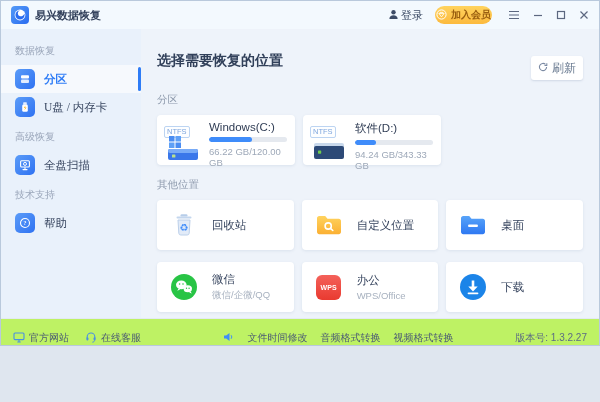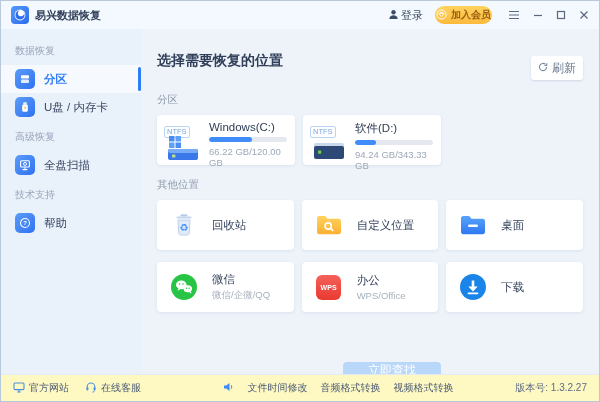--- a/index.html
+++ b/index.html
@@ -1,36 +1,36 @@
 <!DOCTYPE html>
 <html><head>
 <meta charset="utf-8">
 <style>
   * { margin:0; padding:0; box-sizing:border-box; }
   html,body { width:600px; height:402px; }
   body { font-family:"Liberation Sans",sans-serif; background:#dfe6ef; }
-  .window { width:600px; height:402px; border:1px solid #b9c9dc; background:#eef3fa;
+  .window { width:600px; height:346px; border:1px solid #b9c9dc; background:#eef3fa;
             display:flex; flex-direction:column; overflow:hidden; }
 
   
   .titlebar { height:28px; flex:none; background:#f3f9fe; display:flex; align-items:center; padding:0 10px; }
   .logo { width:18px; height:18px; margin-right:6px; flex:none; }
   .app-title { font-size:11px; font-weight:bold; color:#33415c; }
   .titlebar-right { margin-left:auto; display:flex; align-items:center; gap:12px; }
   .login { display:flex; align-items:center; gap:2px; font-size:11px; color:#3d4c66; cursor:pointer; }
   .member-btn { height:18px; display:flex; align-items:center; gap:4px; padding:0 1px;
                 background:linear-gradient(180deg,#ffd35e,#fcba3e); border-radius:9px;
                 font-size:10px; font-weight:bold; color:#9a5f10; cursor:pointer; }
   .win-ctl { display:flex; align-items:center; gap:13px; margin-left:4px; }
   .win-ctl span { display:flex; cursor:pointer; }
 
   
   .app-body { flex:1; display:flex; min-height:0; }
 
-  .sidebar { width:140px; flex:none; background:#e9f1fb; padding-top:6px; }
+  .sidebar { width:140px; flex:none; background:#e9f1fb; padding-top:6px;font-family:Liberation Serif, serif; }
   .side-section { font-size:10px; color:#9aa6ba; padding:9px 14px 7px; }
   .side-item { height:28px; display:flex; align-items:center; gap:9px; padding:0 14px;
                font-size:11.5px; color:#3a4862; position:relative; cursor:pointer; }
   .side-item.active { background:rgba(255,255,255,.6); color:#2e7cf6; font-weight:bold; }
   .side-item.active::after { content:""; position:absolute; right:0; top:2px; bottom:2px;
                              width:3px; background:#2e7cf6; border-radius:2px; }
   .side-icon { width:20px; height:20px; border-radius:5px; flex:none;
                background:linear-gradient(135deg,#5b9cf8,#2f72f2);
                display:flex; align-items:center; justify-content:center; }
 
@@ -59,22 +59,22 @@
   .loc-sub { font-size:9.5px; color:#a7b1bf; margin-top:2px; }
   .wps-icon { width:25px; height:25px; border-radius:6px; background:linear-gradient(180deg,#f4615a,#e93a30);
               color:#fff; font-size:7px; font-weight:bold; display:flex; align-items:center;
               justify-content:center; letter-spacing:.2px; }
 
   .search-btn { width:98px; height:27px; margin:50px auto 0; display:block; border:none;
                 background:#b9d7f8; color:#fff; font-size:12px; border-radius:4px;
                 transform:translateX(22px); cursor:pointer; }
 
   
-  .statusbar { height:27px; flex:none; background:#fef9c3; border-top:1px solid #e3eaf2;
-               display:flex; align-items:center; padding:0 12px; position:relative;
+  .statusbar { height:27px; flex:none; background:#bef264; border-top:1px solid #e3eaf2;
+               display:flex; align-items:flex-end; padding:0 12px; position:relative;
                font-size:10px; color:#4c5c74; }
   .status-left { display:flex; gap:16px; }
   .status-item { display:flex; align-items:center; gap:4px; cursor:pointer; }
   .status-center { position:absolute; left:calc(50% + 38px); transform:translateX(-50%);
                    display:flex; align-items:center; gap:13px; }
   .status-version { margin-left:auto; color:#5c6c84; }
 </style>
 </head>
 <body>
 

